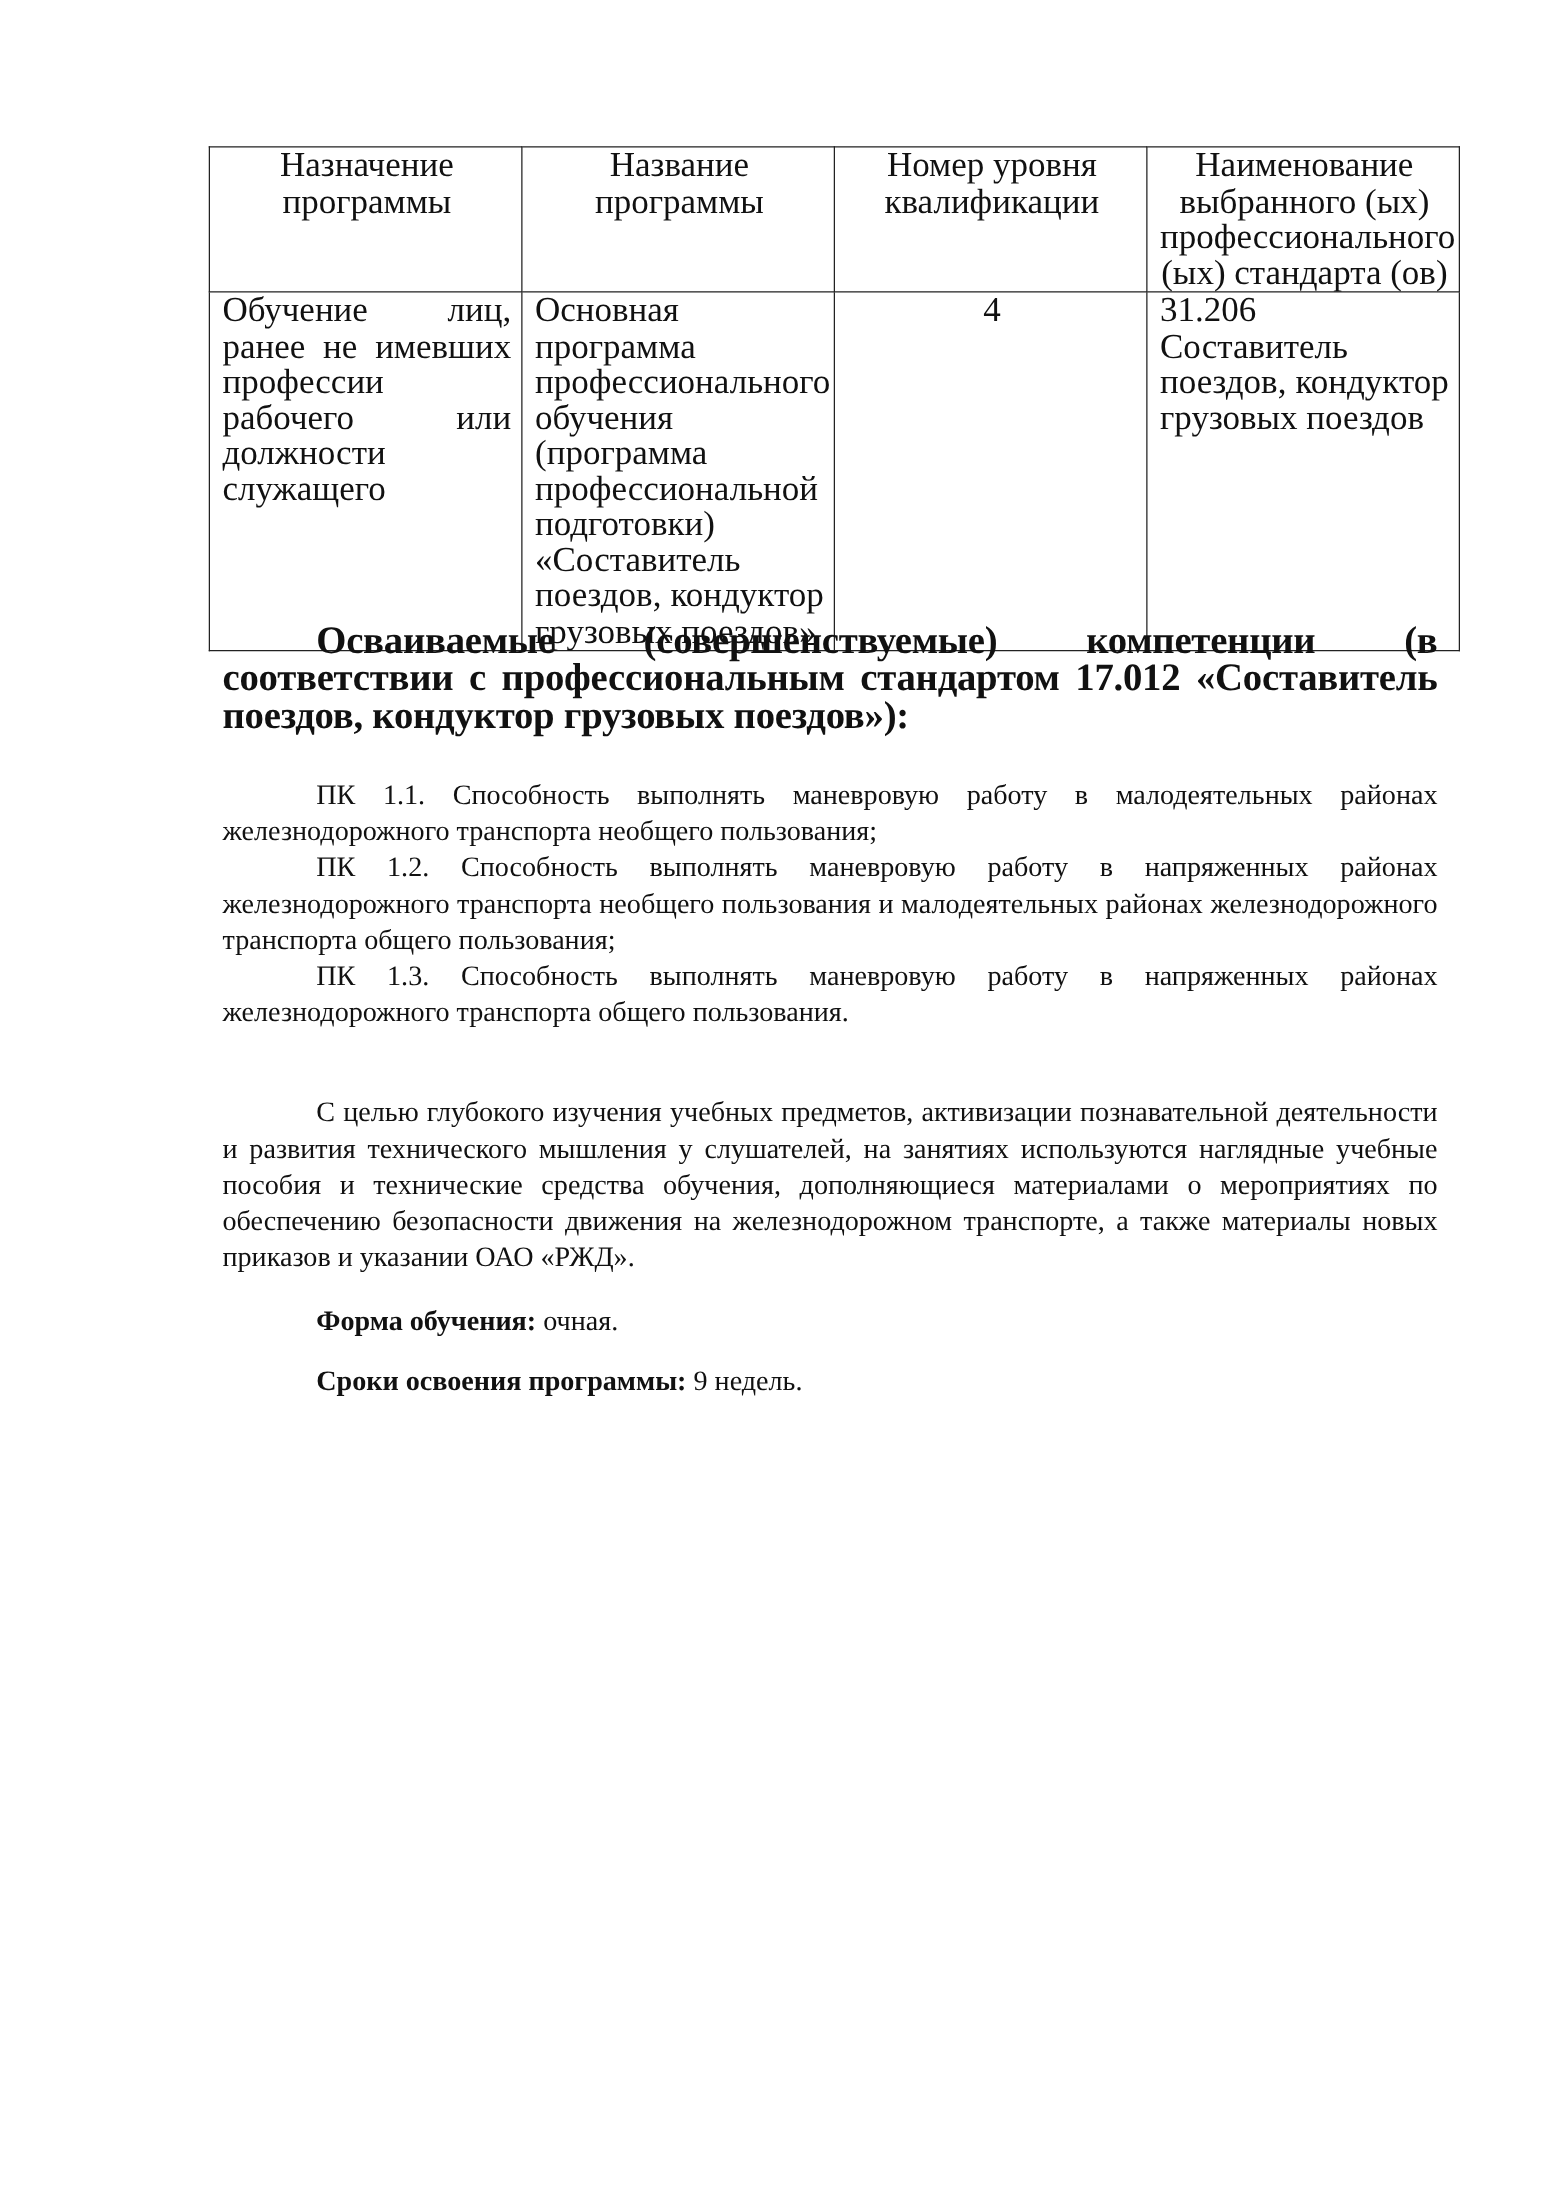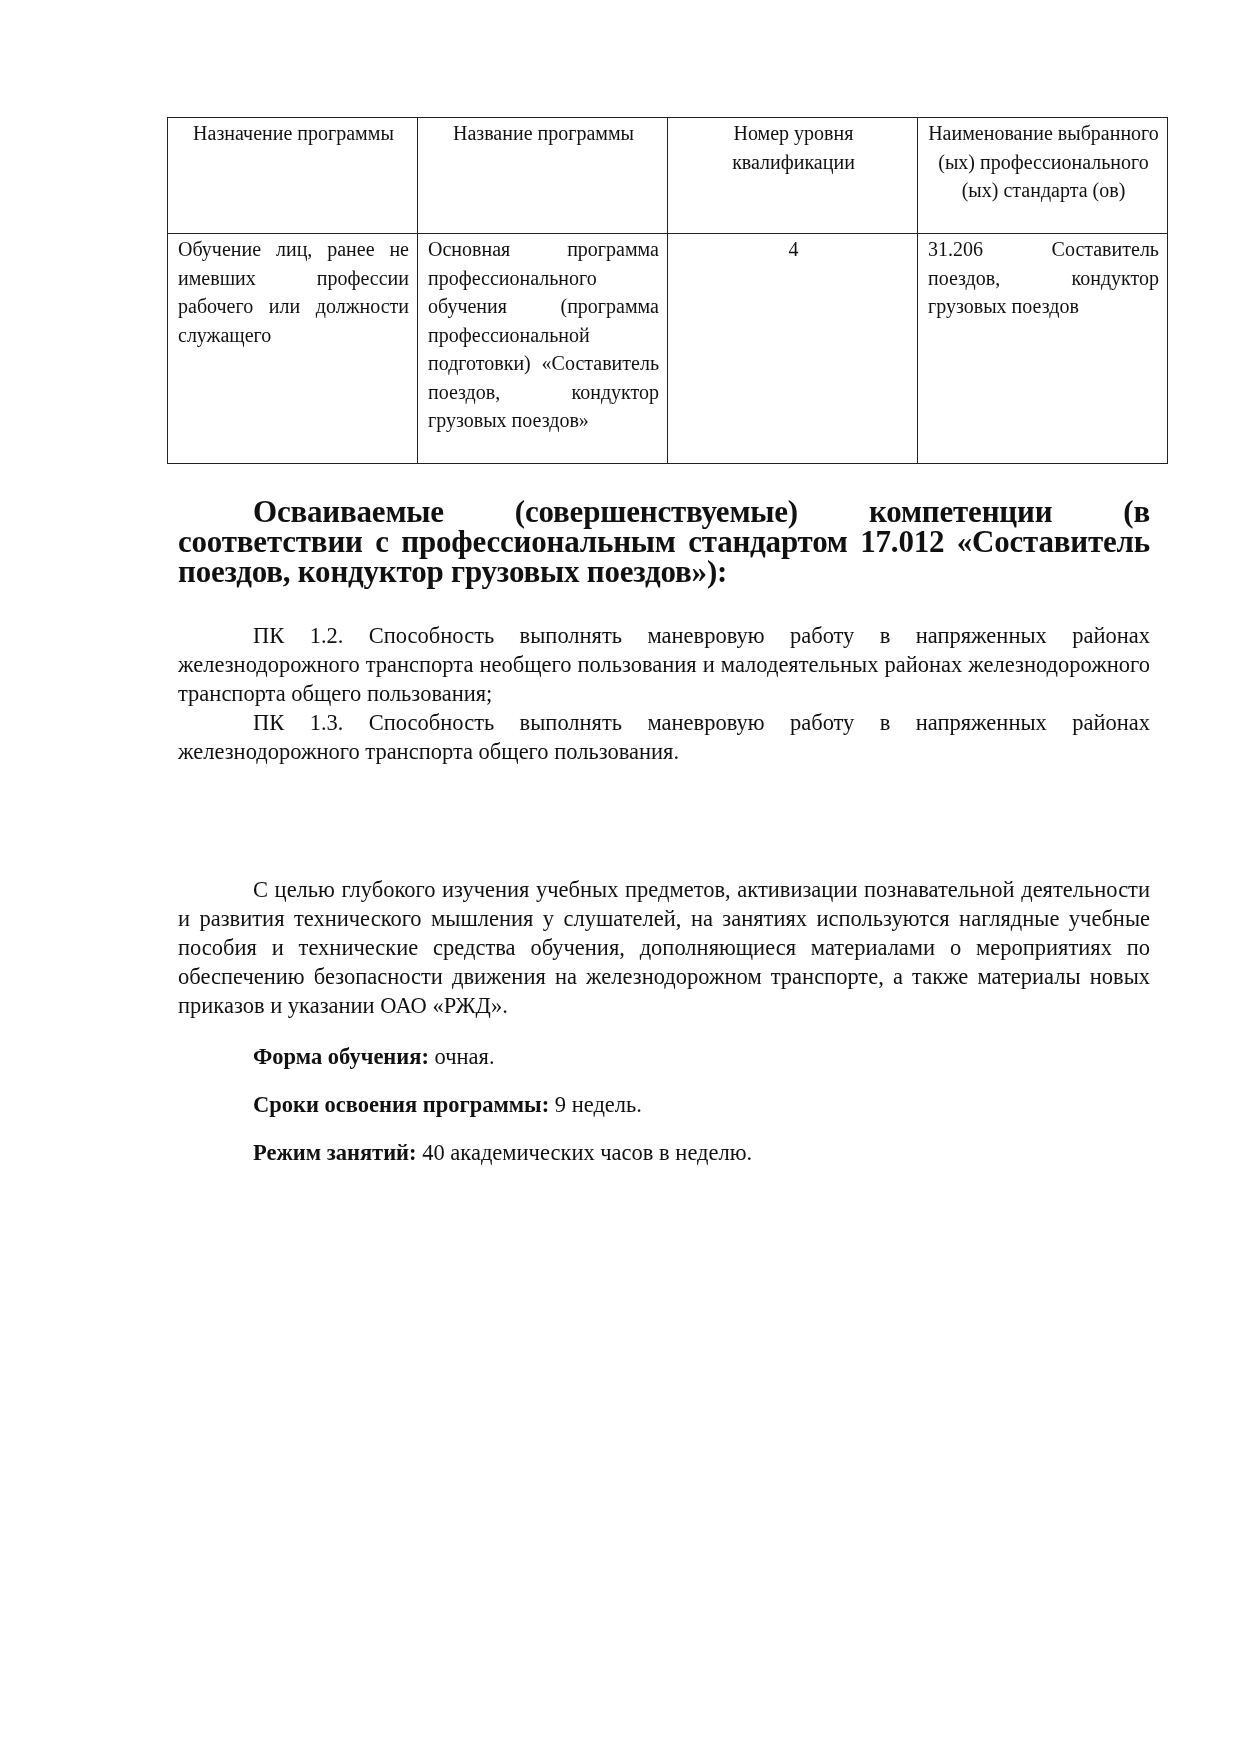--- a/index.html
+++ b/index.html
@@ -3,21 +3,21 @@
 <meta charset="utf-8">
 <style>
   html, body { margin: 0; padding: 0; background: #ffffff; }
   body { width: 1241px; height: 1755px; position: relative; overflow: hidden;
          font-family: "Liberation Serif", "DejaVu Serif", serif; color: #111; }
   .page { position: absolute; left: 0; top: 0; width: 1241px; height: 1755px; }
 
   table.prog { position: absolute; left: 167px; top: 117px; width: 1000px;
                border-collapse: collapse; table-layout: fixed; }
   table.prog td, table.prog th { border: 1.3px solid #222; vertical-align: top;
-               font-size: 20px; line-height: 28.5px; font-weight: normal; padding: 1px 8px 0 10px; }
+               font-size: 28px; line-height: 28.5px; font-weight: normal; padding: 1px 8px 0 10px; }
   table.prog th { text-align: center; height: 114px; }
   table.prog td { height: 228px; }
   td.just { text-align: justify; text-align-last: left; }
   td.center { text-align: center; }
   col.c1 { width: 250px; } col.c2 { width: 250px; } col.c3 { width: 250px; } col.c4 { width: 250px; }
 
   .heading { position: absolute; left: 178px; top: 497px; width: 972px;
              font-size: 31px; line-height: 30px; font-weight: bold; text-align: justify;
              text-align-last: left; text-indent: 75px; letter-spacing: -0.2px; }
   .text-block { position: absolute; left: 178px; width: 972px; font-size: 22.5px; line-height: 29px; }
@@ -52,27 +52,27 @@
       <td class="just">Основная программа профессионального обучения (программа профессиональной подготовки) «Составитель поездов, кондуктор грузовых поездов»</td>
       <td class="center">4</td>
       <td class="just">31.206 Составитель поездов, кондуктор грузовых поездов</td>
     </tr>
   </tbody>
     </table>
 
   <div class="heading">Осваиваемые (совершенствуемые) компетенции (в соответствии с профессиональным стандартом 17.012 «Составитель поездов, кондуктор грузовых поездов»):</div>
 
   <div class="text-block comps">
+    <p class="para">ПК 1.1. Способность выполнять маневровую работу в малодеятельных районах железнодорожного транспорта необщего пользования;</p>
     <p class="para">ПК 1.2. Способность выполнять маневровую работу в напряженных районах железнодорожного транспорта необщего пользования и малодеятельных районах железнодорожного транспорта общего пользования;</p>
     <p class="para">ПК 1.3. Способность выполнять маневровую работу в напряженных районах железнодорожного транспорта общего пользования.</p>
   </div>
 
   <div class="text-block intro">
     <p class="para">С целью глубокого изучения учебных предметов, активизации познавательной деятельности и развития технического мышления у слушателей, на занятиях используются наглядные учебные пособия и технические средства обучения, дополняющиеся материалами о мероприятиях по обеспечению безопасности движения на железнодорожном транспорте, а также материалы новых приказов и указании ОАО «РЖД».</p>
   </div>
 
   <div class="facts">
     <div class="row"><b>Форма обучения:</b><span> очная.</span></div>
     <div class="row"><b>Сроки освоения программы:</b><span> 9 недель.</span></div>
-    <div class="row"><b>Режим занятий:</b><span> 40 академических часов в неделю.</span></div>
   </div>
 
 </div>
 
 </body></html>

